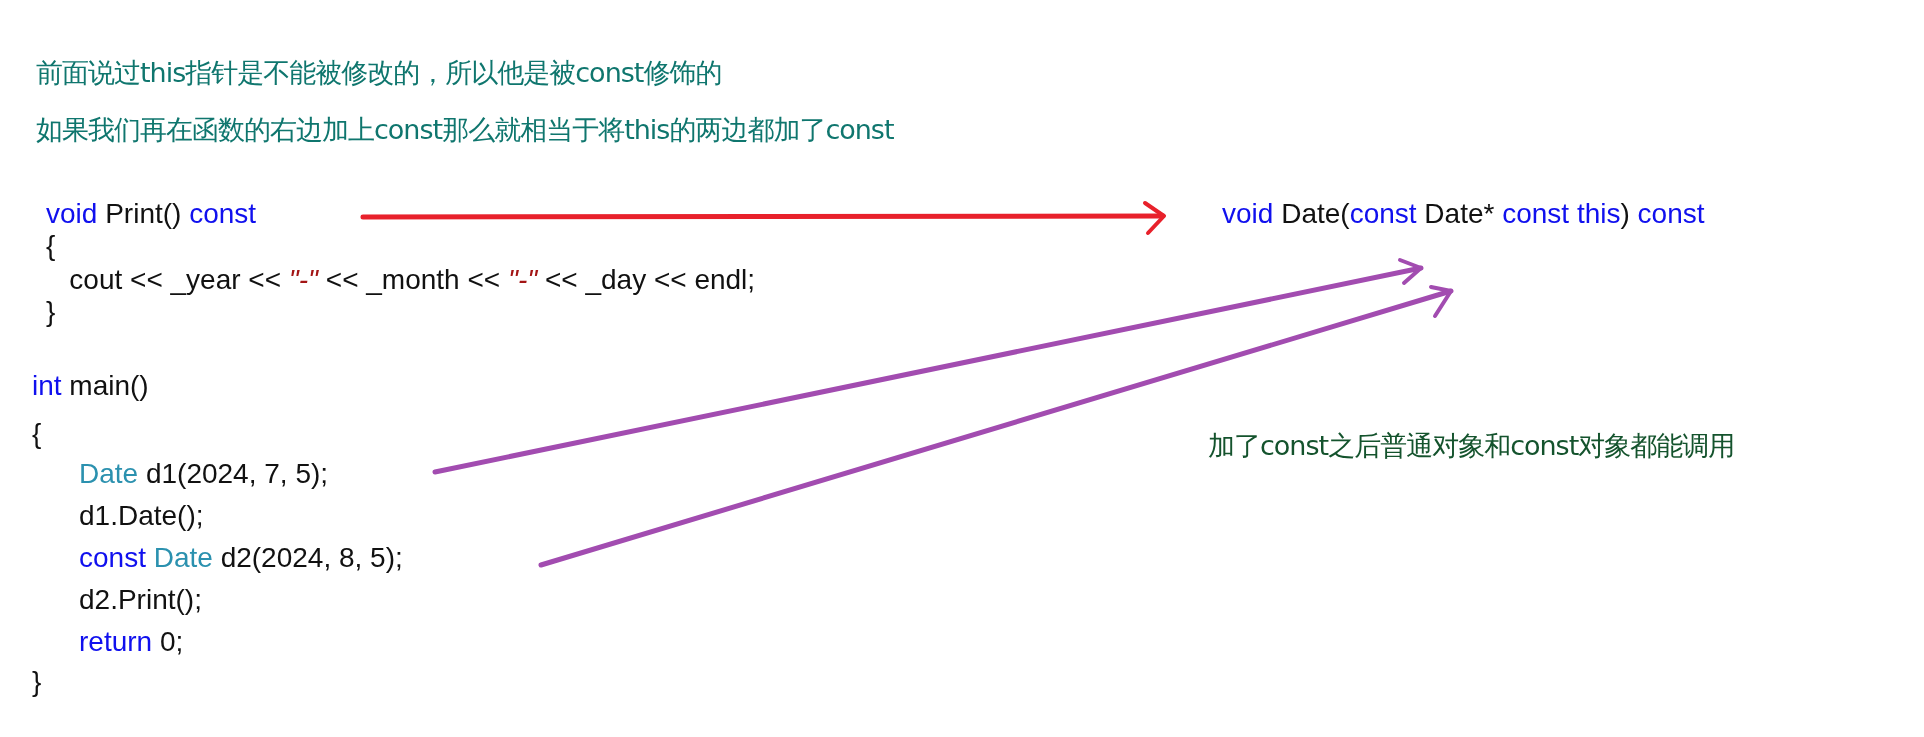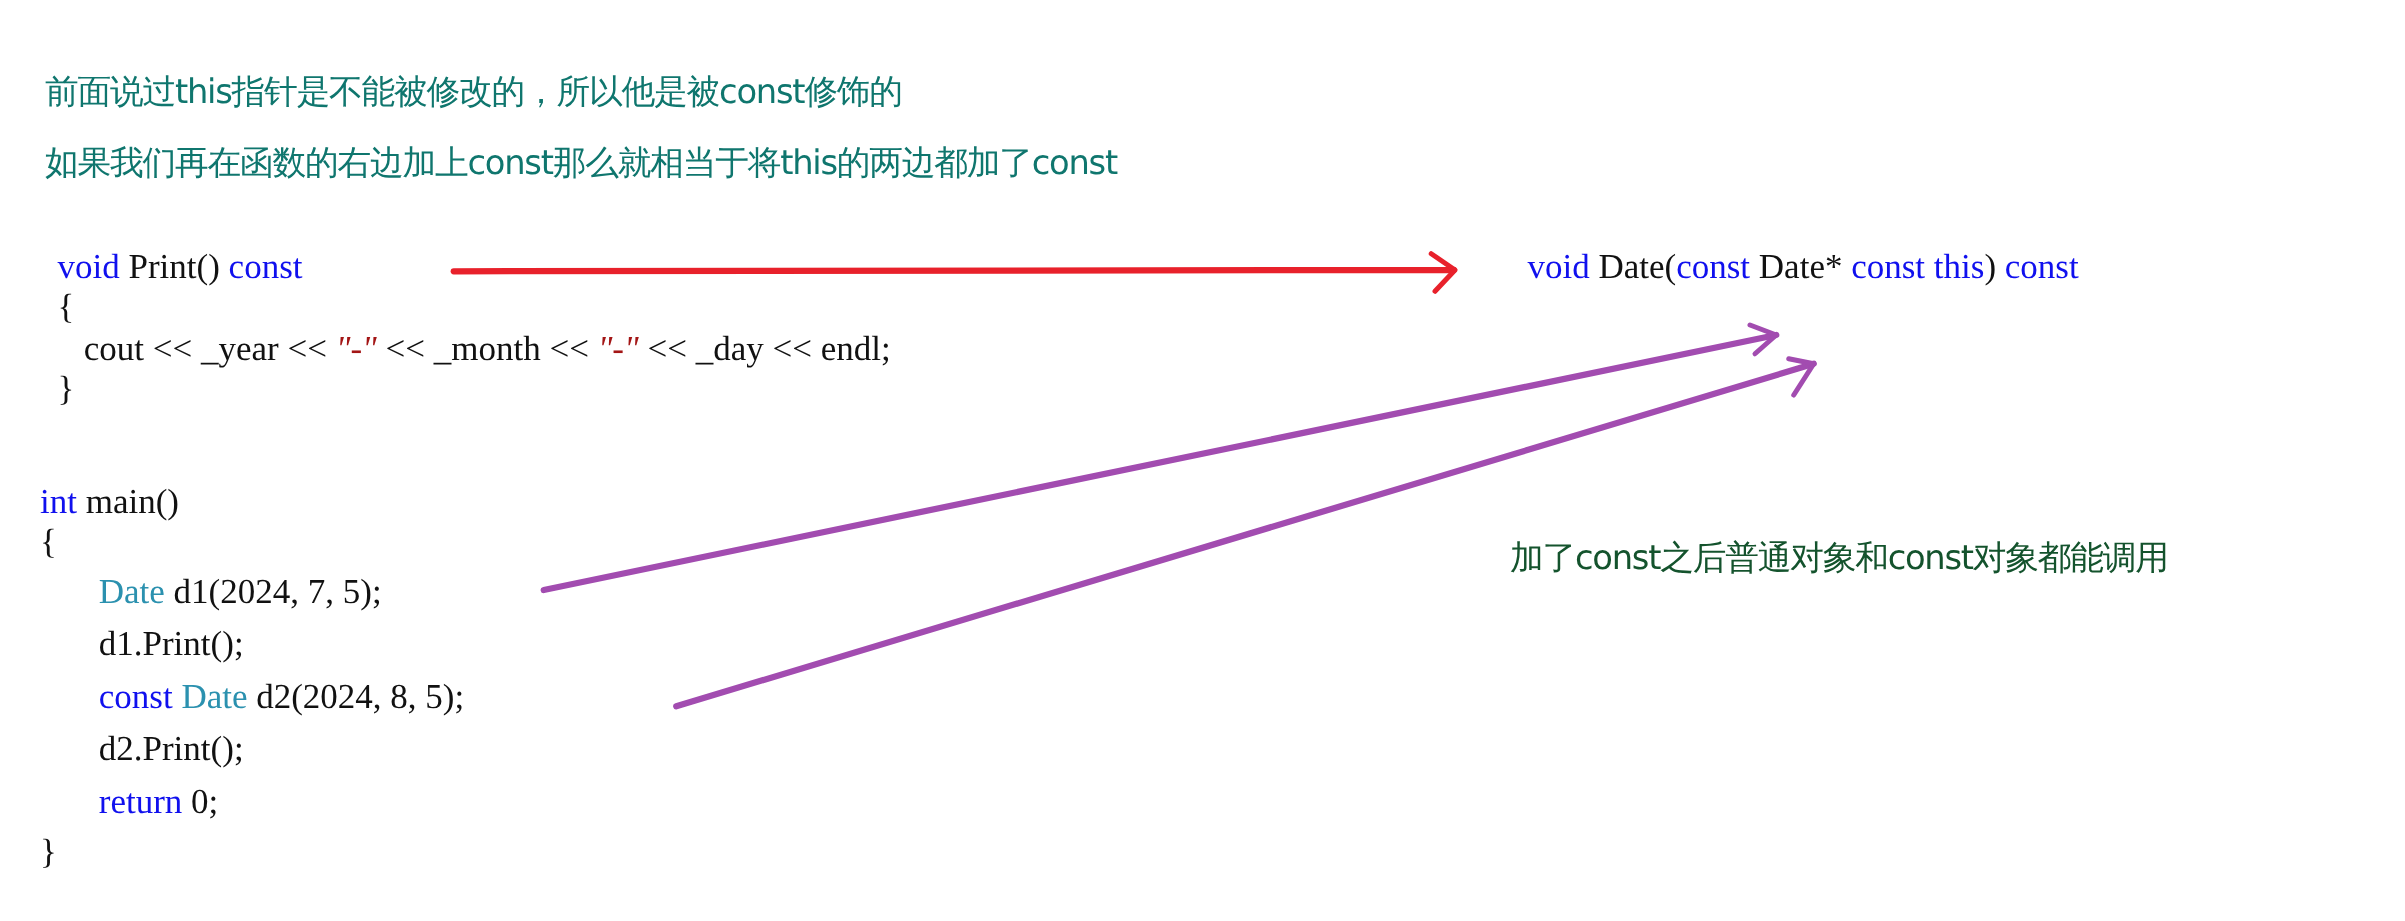--- a/index.html
+++ b/index.html
@@ -8,21 +8,21 @@
     position: absolute;
     font-family: "DejaVu Sans", "Liberation Sans", sans-serif;
     font-size: 27px;
     white-space: nowrap;
     letter-spacing: -1px;
   }
   .red { color: #0f766e; }
   .purple { color: #14532d; }
   .code {
     position: absolute;
-    font-family: Liberation Serif, serif;
+    font-family: Liberation Sans, sans-serif;
     font-size: 28px;
     white-space: pre;
     color: #111111;
     line-height: 32px;
   }
   .kw { color: #1010ee; }
   .ty { color: #2b91af; margin-top: 12px; }
   .str { color: #a31515; font-style: italic; }
   svg.overlay { position: absolute; left: 0; top: 0; }
 </style>
@@ -32,24 +32,24 @@
 <div class="note red" style="left:36px; top:55px;">前面说过this指针是不能被修改的，所以他是被const修饰的</div>
 <div class="note red" style="left:36px; top:112px;">如果我们再在函数的右边加上const那么就相当于将this的两边都加了const</div>
 
 <div class="code" style="left:46px; top:198px;"><span class="kw">void</span><span> Print() </span><span class="kw">const</span></div>
 <div class="code" style="left:46px; top:230px;">{</div>
 <div class="code" style="left:46px; top:264px;"><span>   cout &lt;&lt; _year &lt;&lt; </span><span class="str">"-"</span><span> &lt;&lt; _month &lt;&lt; </span><span class="str">"-"</span><span> &lt;&lt; _day &lt;&lt; endl;</span></div>
 <div class="code" style="left:46px; top:296px;">}</div>
 
 <div class="code" style="left:1222px; top:198px;"><span class="kw">void</span><span> Date(</span><span class="kw">const</span><span> Date* </span><span class="kw">const</span><span> </span><span class="kw">this</span><span>) </span><span class="kw">const</span></div>
 
-<div class="code" style="left:32px; top:386px;"><span class="kw">int</span><span> main()</span></div>
+<div class="code" style="left:32px; top:370px;"><span class="kw">int</span><span> main()</span></div>
 <div class="code" style="left:32px; top:418px;">{</div>
 <div class="code" style="left:79px; top:458px;"><span class="ty">Date</span><span> d1(2024, 7, 5);</span></div>
-<div class="code" style="left:79px; top:500px;">d1.Print();</div>
+<div class="code" style="left:79px; top:500px;">d1.Date();</div>
 <div class="code" style="left:79px; top:542px;"><span class="kw">const</span> <span class="ty">Date</span><span> d2(2024, 8, 5);</span></div>
 <div class="code" style="left:79px; top:584px;">d2.Print();</div>
 <div class="code" style="left:79px; top:626px;"><span class="kw">return</span><span> 0;</span></div>
 <div class="code" style="left:32px; top:666px;">}</div>
 
 <div class="note purple" style="left:1208px; top:428px;">加了const之后普通对象和const对象都能调用</div>
 
 <svg class="overlay" width="1924" height="737" viewBox="0 0 1924 737">
   <g>
     <line x1="363" y1="217" x2="1163" y2="216" stroke="#e8212b" stroke-width="5" stroke-linecap="round"></line>

